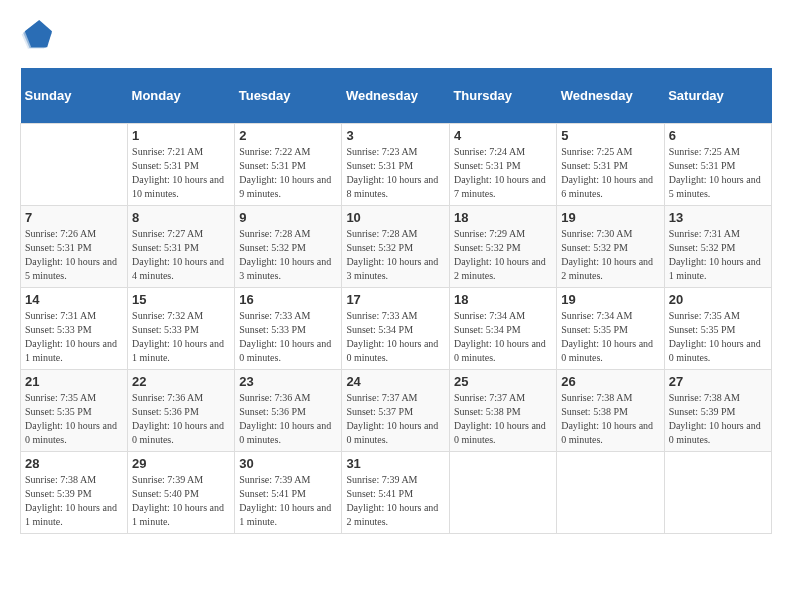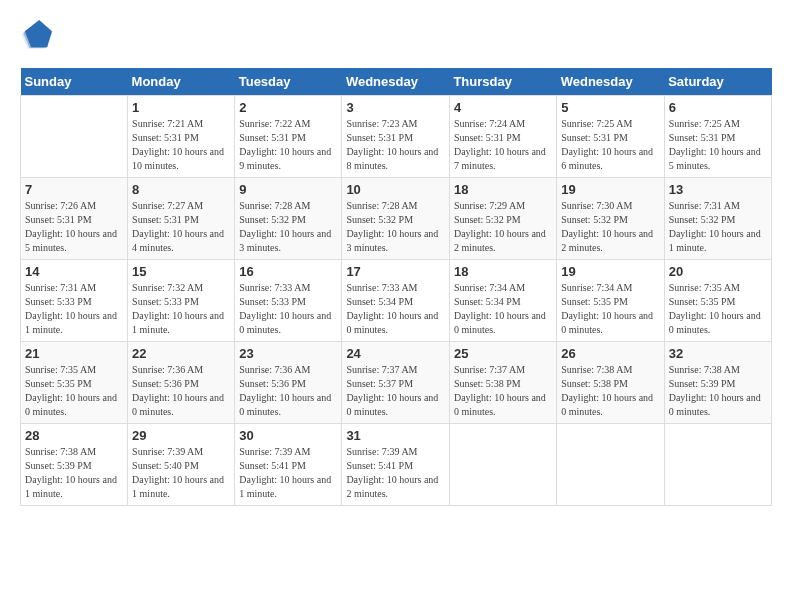--- a/index.html
+++ b/index.html
@@ -53,21 +53,21 @@
       color: #555;
     }
     .calendar {
       width: 100%;
       border-collapse: collapse;
       font-size: 11px;
     }
     .calendar th {
       background: #2a6db5;
       color: #fff;
-      padding: 6px 4px;
+      padding: 20px 4px;
       text-align: left;
       font-size: 13px;
       font-weight: bold;
     }
     .calendar td {
       border: 1px solid #ddd;
       vertical-align: top;
       padding: 4px;
       width: 108px;
       min-height: 80px;
@@ -232,21 +232,21 @@
         </td>
         <td>
           <span class="day-num">25</span>
           <div class="day-info">Sunrise: 7:37 AM<br>Sunset: 5:38 PM<br>Daylight: 10 hours and 0 minutes.</div>
         </td>
         <td>
           <span class="day-num">26</span>
           <div class="day-info">Sunrise: 7:38 AM<br>Sunset: 5:38 PM<br>Daylight: 10 hours and 0 minutes.</div>
         </td>
         <td>
-          <span class="day-num">32</span>
+          <span class="day-num">27</span>
           <div class="day-info">Sunrise: 7:38 AM<br>Sunset: 5:39 PM<br>Daylight: 10 hours and 0 minutes.</div>
         </td>
       </tr>
       <tr>
         <td>
           <span class="day-num">28</span>
           <div class="day-info">Sunrise: 7:38 AM<br>Sunset: 5:39 PM<br>Daylight: 10 hours and 1 minute.</div>
         </td>
         <td>
           <span class="day-num">29</span>

